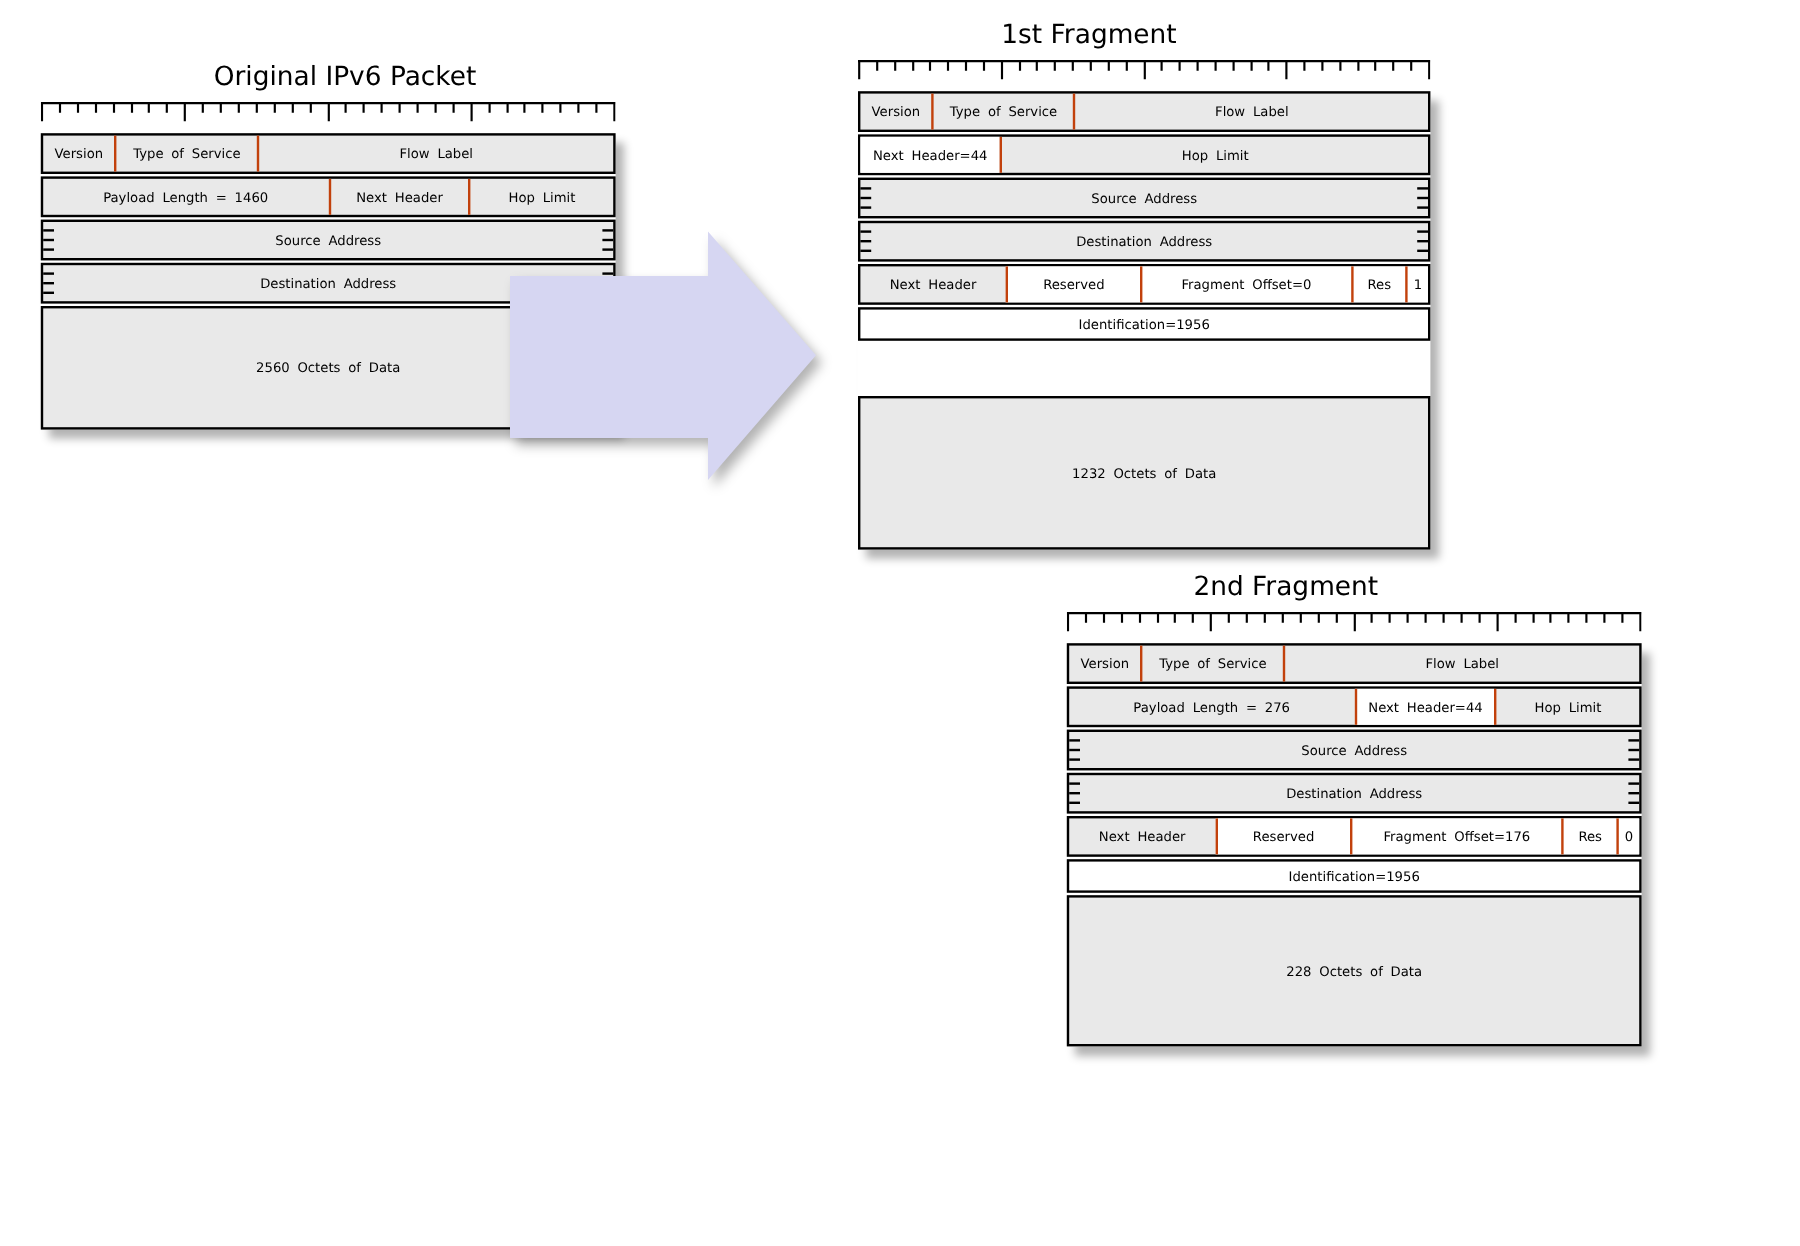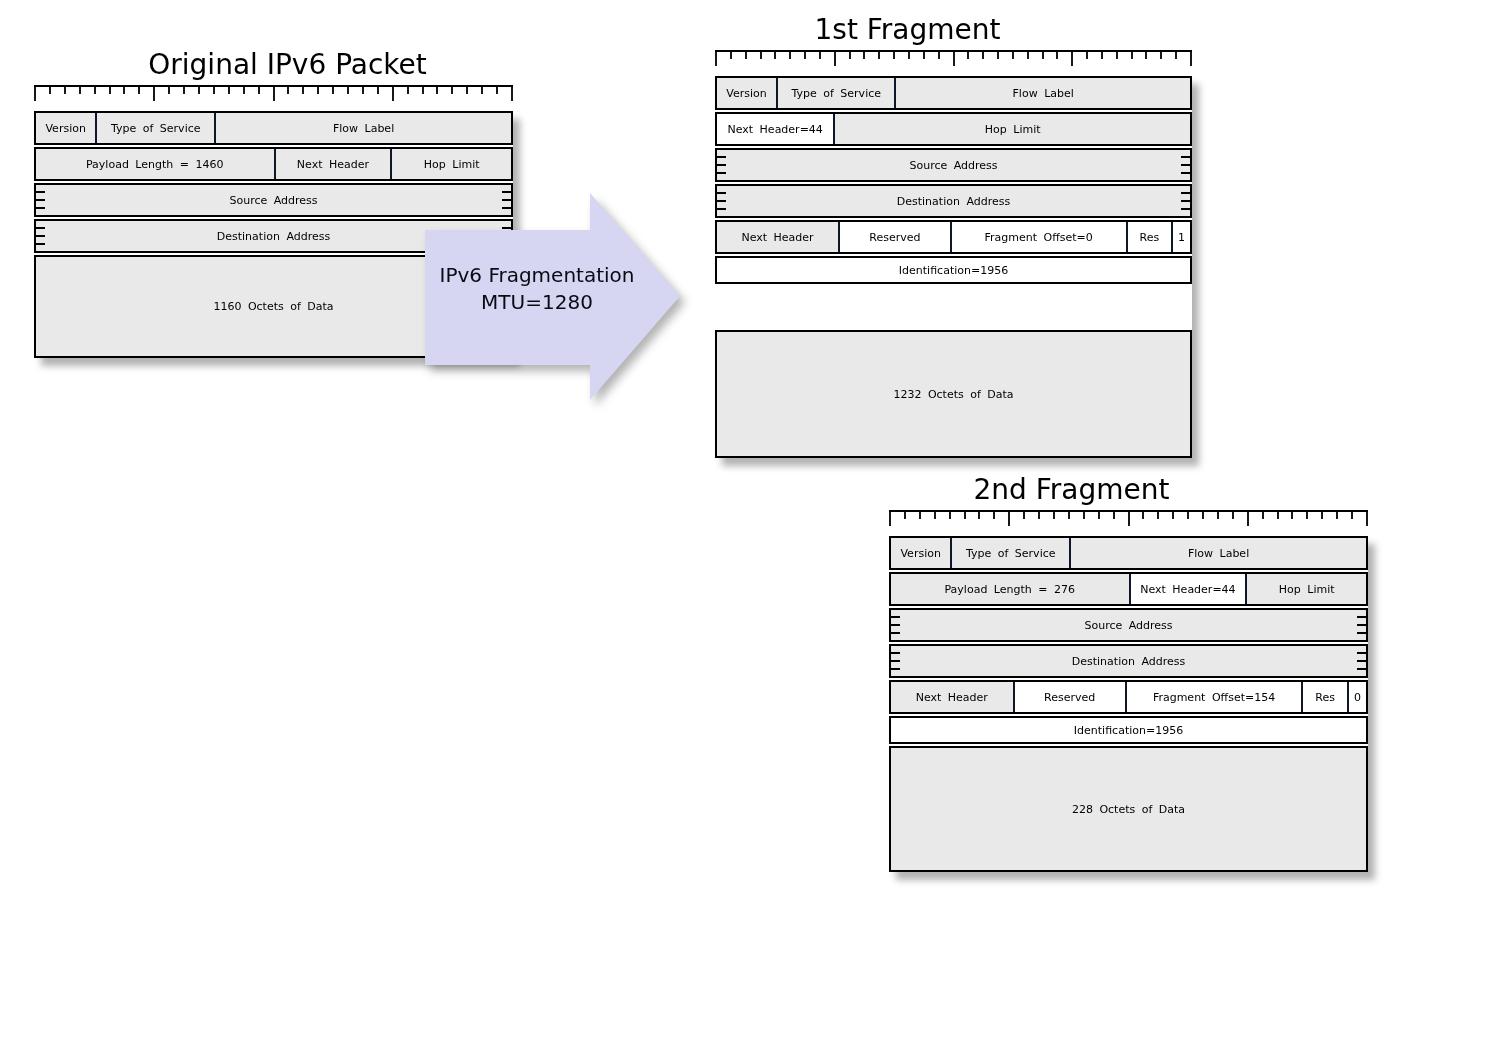--- a/index.html
+++ b/index.html
@@ -2,39 +2,39 @@
 <html><head>
 <meta charset="utf-8">
 <style>
   html,body{margin:0;padding:0;}
   body{
     width:1500px;height:1038px;background:#ffffff;position:relative;overflow:hidden;
     font-family:"DejaVu Sans","Liberation Sans",sans-serif;color:#000;
   }
   .packet{position:absolute;}
   .packet-title{
-    text-align:center;font-size:28px;line-height:24px;white-space:nowrap;color:#000;
+    text-align:center;font-size:22px;line-height:24px;white-space:nowrap;color:#000;
   }
   .ruler{position:relative;height:17px;margin-top:8px;}
   .rows{margin-top:9px;background:#fff;box-shadow:7px 8px 7px rgba(0,0,0,0.30);}
   .prow{
     display:flex;align-items:stretch;border:2px solid #000;background:#e9e9e9;
     height:30px;margin-bottom:2px;position:relative;box-sizing:content-box;
   }
   .prow:last-child{margin-bottom:0;}
   .prow.idrow{height:24px;background:#fff;}
   .prow.data-a{height:99px;}
   .prow.data-b{height:124px;margin-top:46px;}
   .prow.data-c{height:122px;}
   .cell{
     box-sizing:border-box;flex:0 0 auto;display:flex;align-items:center;justify-content:center;
     font-size:11px;word-spacing:3px;white-space:nowrap;overflow:hidden;
   }
   .cell.fill{flex:1 1 auto;}
-  .cell + .cell{border-left:2px solid #0f172a;}
+  .cell + .cell{border-left:2px solid #c2410c;}
   .cell.white{background:#ffffff;}
   
   .et{position:absolute;width:9px;height:2px;background:#000;}
   .et.l{left:0;} .et.r{right:0;}
   .et.t1{top:6px;} .et.t2{top:14px;} .et.t3{top:22px;}
   
   .arrow-wrap{position:absolute;left:418px;top:186px;width:270px;height:222px;}
   .arrow-wrap svg{position:absolute;left:0;top:0;filter:drop-shadow(5px 6px 5px rgba(0,0,0,0.30));}
   .arrow-text{
     position:absolute;left:0;top:76px;width:238px;text-align:center;
@@ -72,21 +72,21 @@
     <div class="prow">
       <span class="et l t1"></span>
         <span class="et l t2"></span>
         <span class="et l t3"></span>
       <span class="et r t1"></span>
         <span class="et r t2"></span>
         <span class="et r t3"></span>
       <div class="cell fill">Destination Address</div>
     </div>
     <div class="prow data-a">
-      <div class="cell fill">1160 Octets of Data</div>
+      <div class="cell fill">2560 Octets of Data</div>
     </div>
   </div>
 </div>
 
 <div class="packet" style="left:715px;top:18px;width:477px;">
   <div class="packet-title" style="transform:translateX(-46px);">1st Fragment</div>
   <div class="ruler"><svg width="477" height="17">
         <path d="M0,1 H477 M1,1 V16 M16,1 V9 M31,1 V9 M46,1 V9 M60,1 V9 M75,1 V9 M90,1 V9 M105,1 V9 M120,1 V16 M135,1 V9 M149,1 V9 M164,1 V9 M179,1 V9 M194,1 V9 M209,1 V9 M224,1 V9 M239,1 V16 M253,1 V9 M268,1 V9 M283,1 V9 M298,1 V9 M313,1 V9 M328,1 V9 M342,1 V9 M357,1 V16 M372,1 V9 M387,1 V9 M402,1 V9 M417,1 V9 M431,1 V9 M446,1 V9 M461,1 V9 M476,1 V16" stroke="#000" stroke-width="1.8" fill="none"></path>
       </svg></div>
   <div class="rows">
@@ -163,34 +163,30 @@
         <span class="et l t2"></span>
         <span class="et l t3"></span>
       <span class="et r t1"></span>
         <span class="et r t2"></span>
         <span class="et r t3"></span>
       <div class="cell fill">Destination Address</div>
     </div>
     <div class="prow">
       <div class="cell" style="flex-basis:25.6%">Next Header</div>
       <div class="cell white" style="flex-basis:23.6%">Reserved</div>
-      <div class="cell white" style="flex-basis:37.2%">Fragment Offset=154</div>
+      <div class="cell white" style="flex-basis:37.2%">Fragment Offset=176</div>
       <div class="cell white" style="flex-basis:9.6%">Res</div>
       <div class="cell white fill">0</div>
     </div>
     <div class="prow idrow">
       <div class="cell fill">Identification=1956</div>
     </div>
     <div class="prow data-c">
       <div class="cell fill">228 Octets of Data</div>
     </div>
   </div>
 </div>
 
 <div class="arrow-wrap">
   <svg width="270" height="222" viewBox="0 0 270 222">
     <polygon points="7,44 172,44 172,7 262,110 172,214 172,179 7,179" fill="#d6d6f2"></polygon>
   </svg>
-  <div class="arrow-text">
-    <div>IPv6 Fragmentation</div>
-    <div>MTU=1280</div>
-  </div>
 </div>
 
 </body></html>

